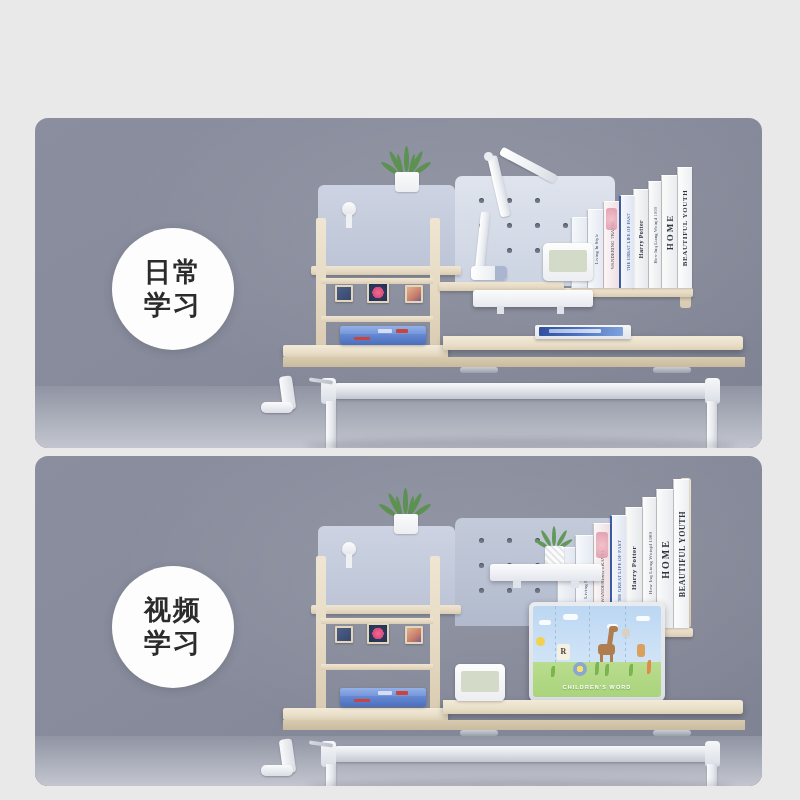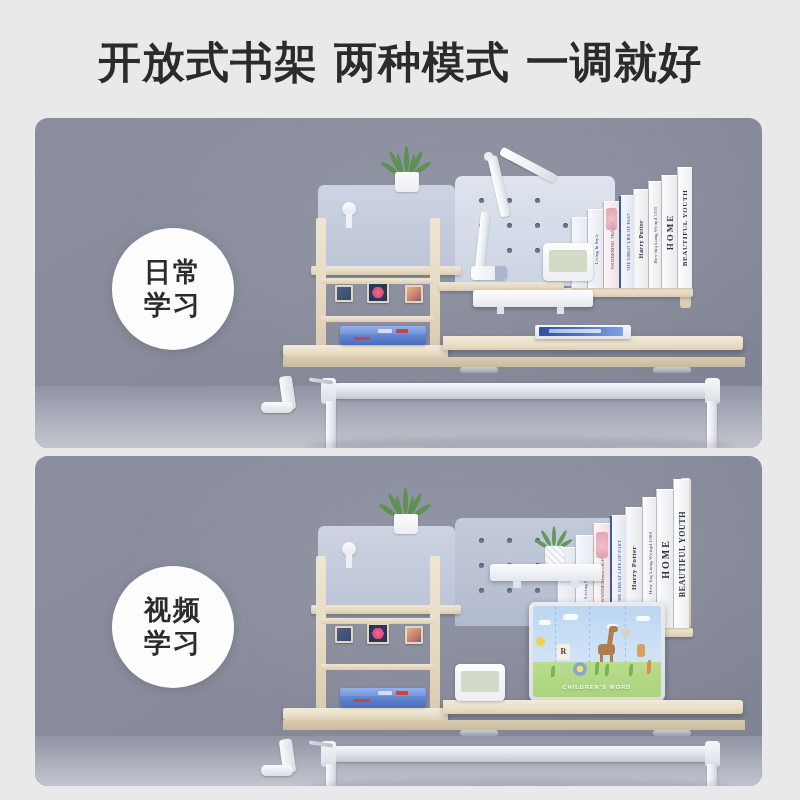--- a/index.html
+++ b/index.html
@@ -142,21 +142,20 @@
   .grassblade{position:absolute;background:#7ab54f;border-radius:50% 0 50% 0;}
   .dashline{position:absolute;width:1px;
             background:repeating-linear-gradient(180deg,#9fbfdf 0 3px,transparent 3px 6px);}
   .shadow-soft{position:absolute;background:rgba(60,63,78,.18);filter:blur(3px);border-radius:50%;}
 </style>
 </head>
 <body>
 
 <div class="page">
 
-  <div class="title">开放式书架 两种模式 一调就好</div>
 
   <div class="panel" id="panel-daily">
     <div class="wallshade"></div>
     <div class="floor"></div>
 
     <div class="abs bluepanel" style="left:283px;top:67px;width:92px;height:84px;border-radius:6px 6px 0 0;"></div>
 
     <div class="abs bluepanel" style="left:375px;top:67px;width:45px;height:84px;border-radius:6px 6px 0 0;"></div>
 
     <div class="abs whitepanel" style="left:420px;top:58px;width:160px;height:110px;border-radius:7px 7px 0 0;

